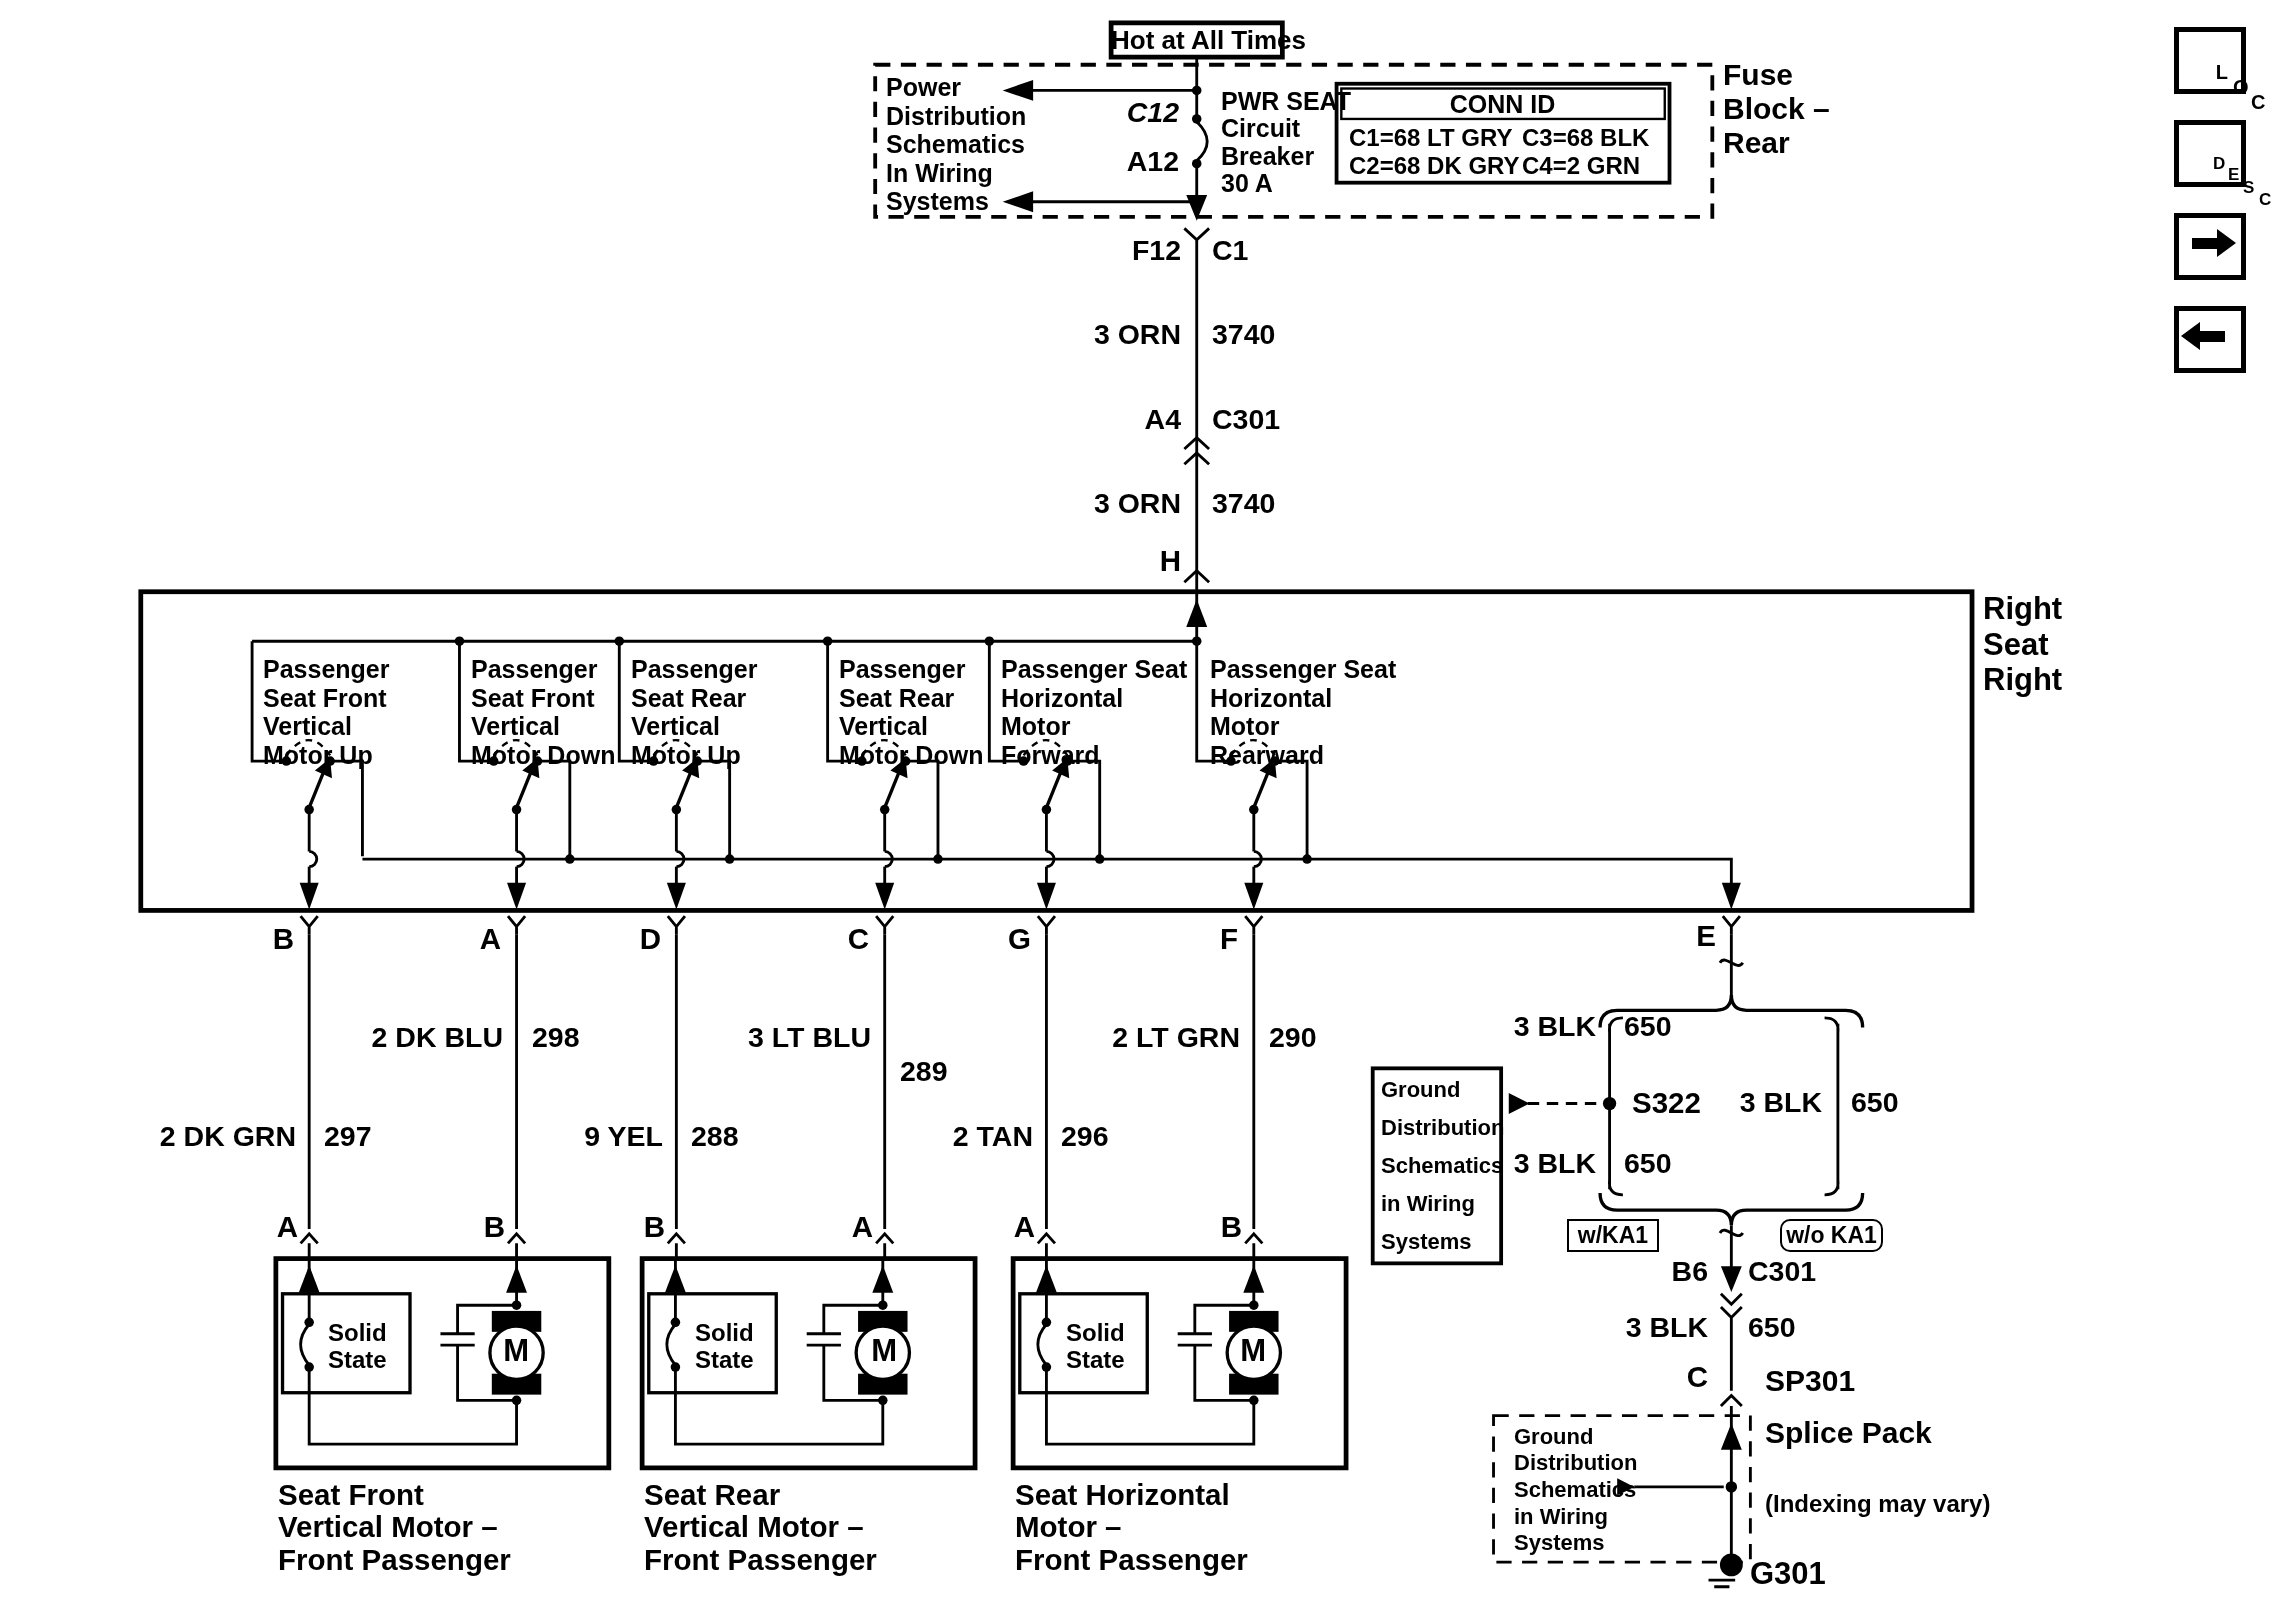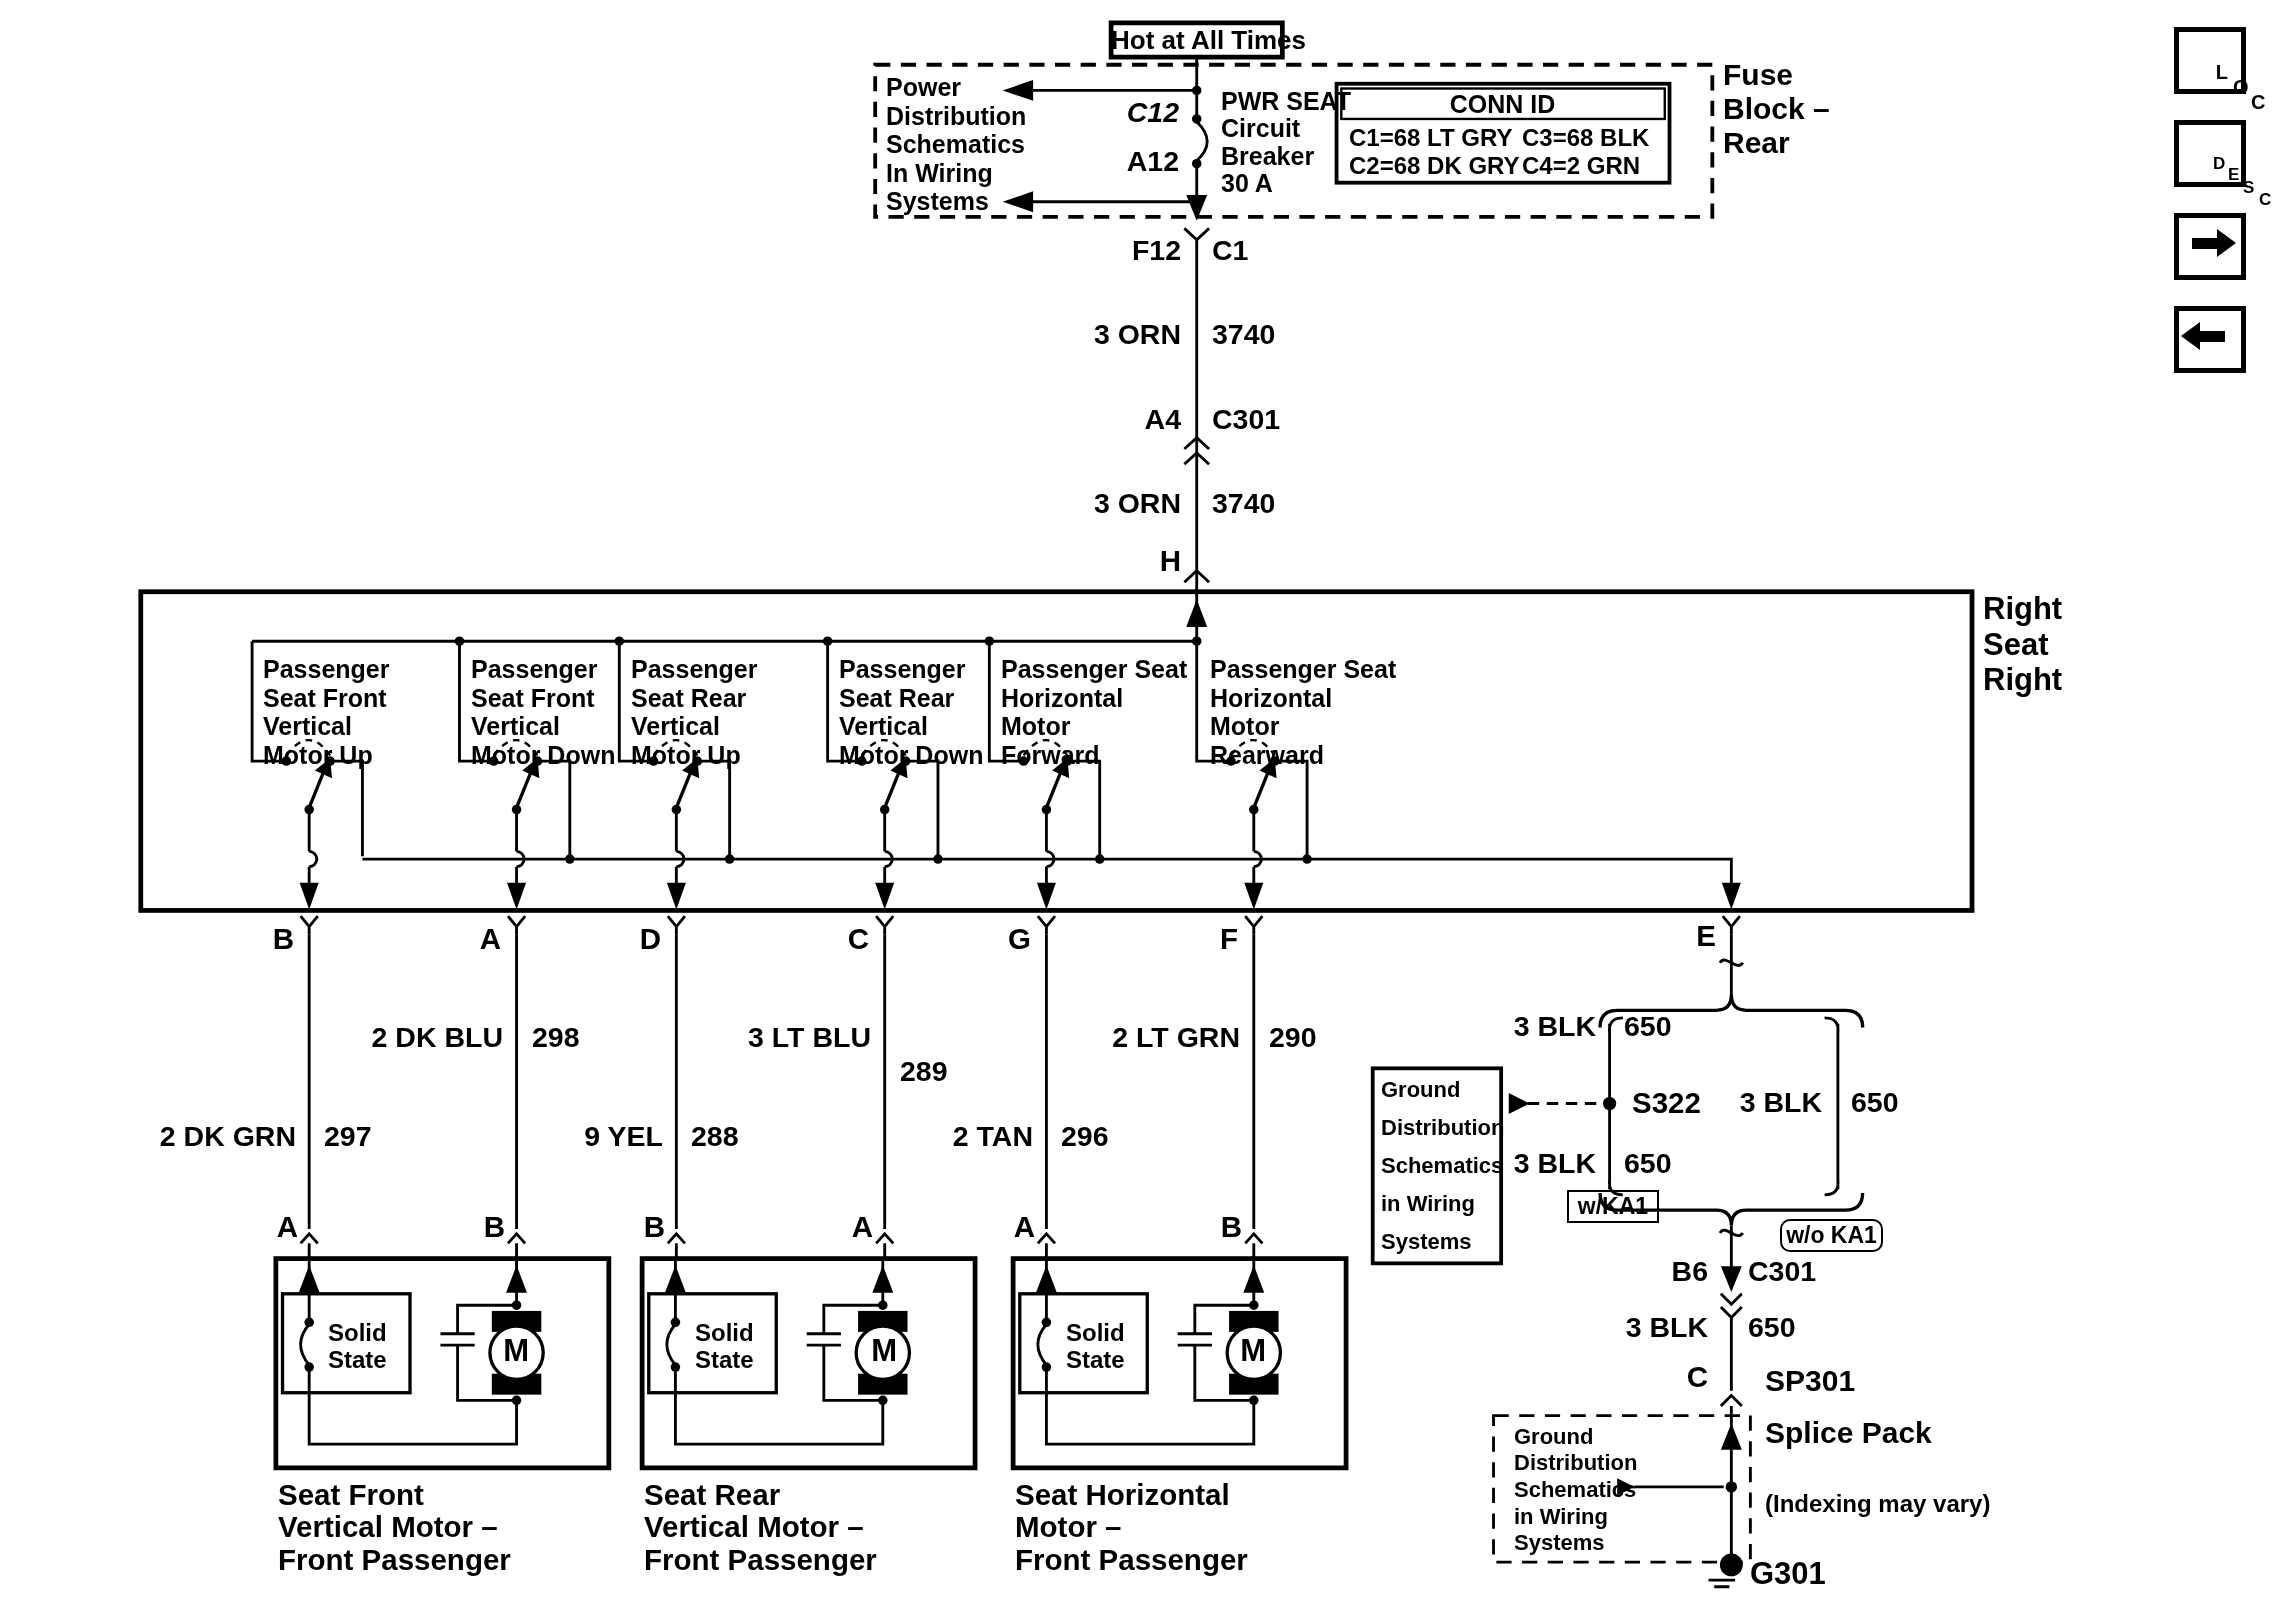--- a/index.html
+++ b/index.html
@@ -293,21 +293,21 @@
 <div class="t f31" style="left:1632px;top:1088px;">S322</div>
 <div class="t f30 ra" style="left:1822px;top:1088px;">3 BLK</div>
 <div class="t f30" style="left:1851px;top:1088px;">650</div>
 <div class="t f30 ra" style="left:1596px;top:1149px;">3 BLK</div>
 <div class="t f30" style="left:1624px;top:1149px;">650</div>
 <div class="t f23" style="left:1381px;top:1078px;">Ground</div>
 <div class="t f23" style="left:1381px;top:1116px;">Distribution</div>
 <div class="t f23" style="left:1381px;top:1154px;">Schematics</div>
 <div class="t f23" style="left:1381px;top:1192px;">in Wiring</div>
 <div class="t f23" style="left:1381px;top:1230px;">Systems</div>
-<div class="kabox t f24" style="left:1567px;top:1190px;width:88px;height:28.5px;">w/KA1</div>
+<div class="kabox t f24" style="left:1567px;top:1219px;width:88px;height:28.5px;">w/KA1</div>
 <div class="kabox t f24" style="left:1780px;top:1219px;width:99px;height:28.5px;border-radius:10px;">w/o KA1</div>
 <div class="t f30 ra" style="left:1708px;top:1257px;">B6</div>
 <div class="t f30" style="left:1748px;top:1257px;">C301</div>
 <div class="t f30 ra" style="left:1708px;top:1313px;">3 BLK</div>
 <div class="t f30" style="left:1748px;top:1313px;">650</div>
 <div class="t f31 ra" style="left:1708px;top:1362px;">C</div>
 <div class="t f23" style="left:1514px;top:1425px;">Ground</div>
 <div class="t f23" style="left:1514px;top:1451px;">Distribution</div>
 <div class="t f23" style="left:1514px;top:1478px;">Schematics</div>
 <div class="t f23" style="left:1514px;top:1505px;">in Wiring</div>

